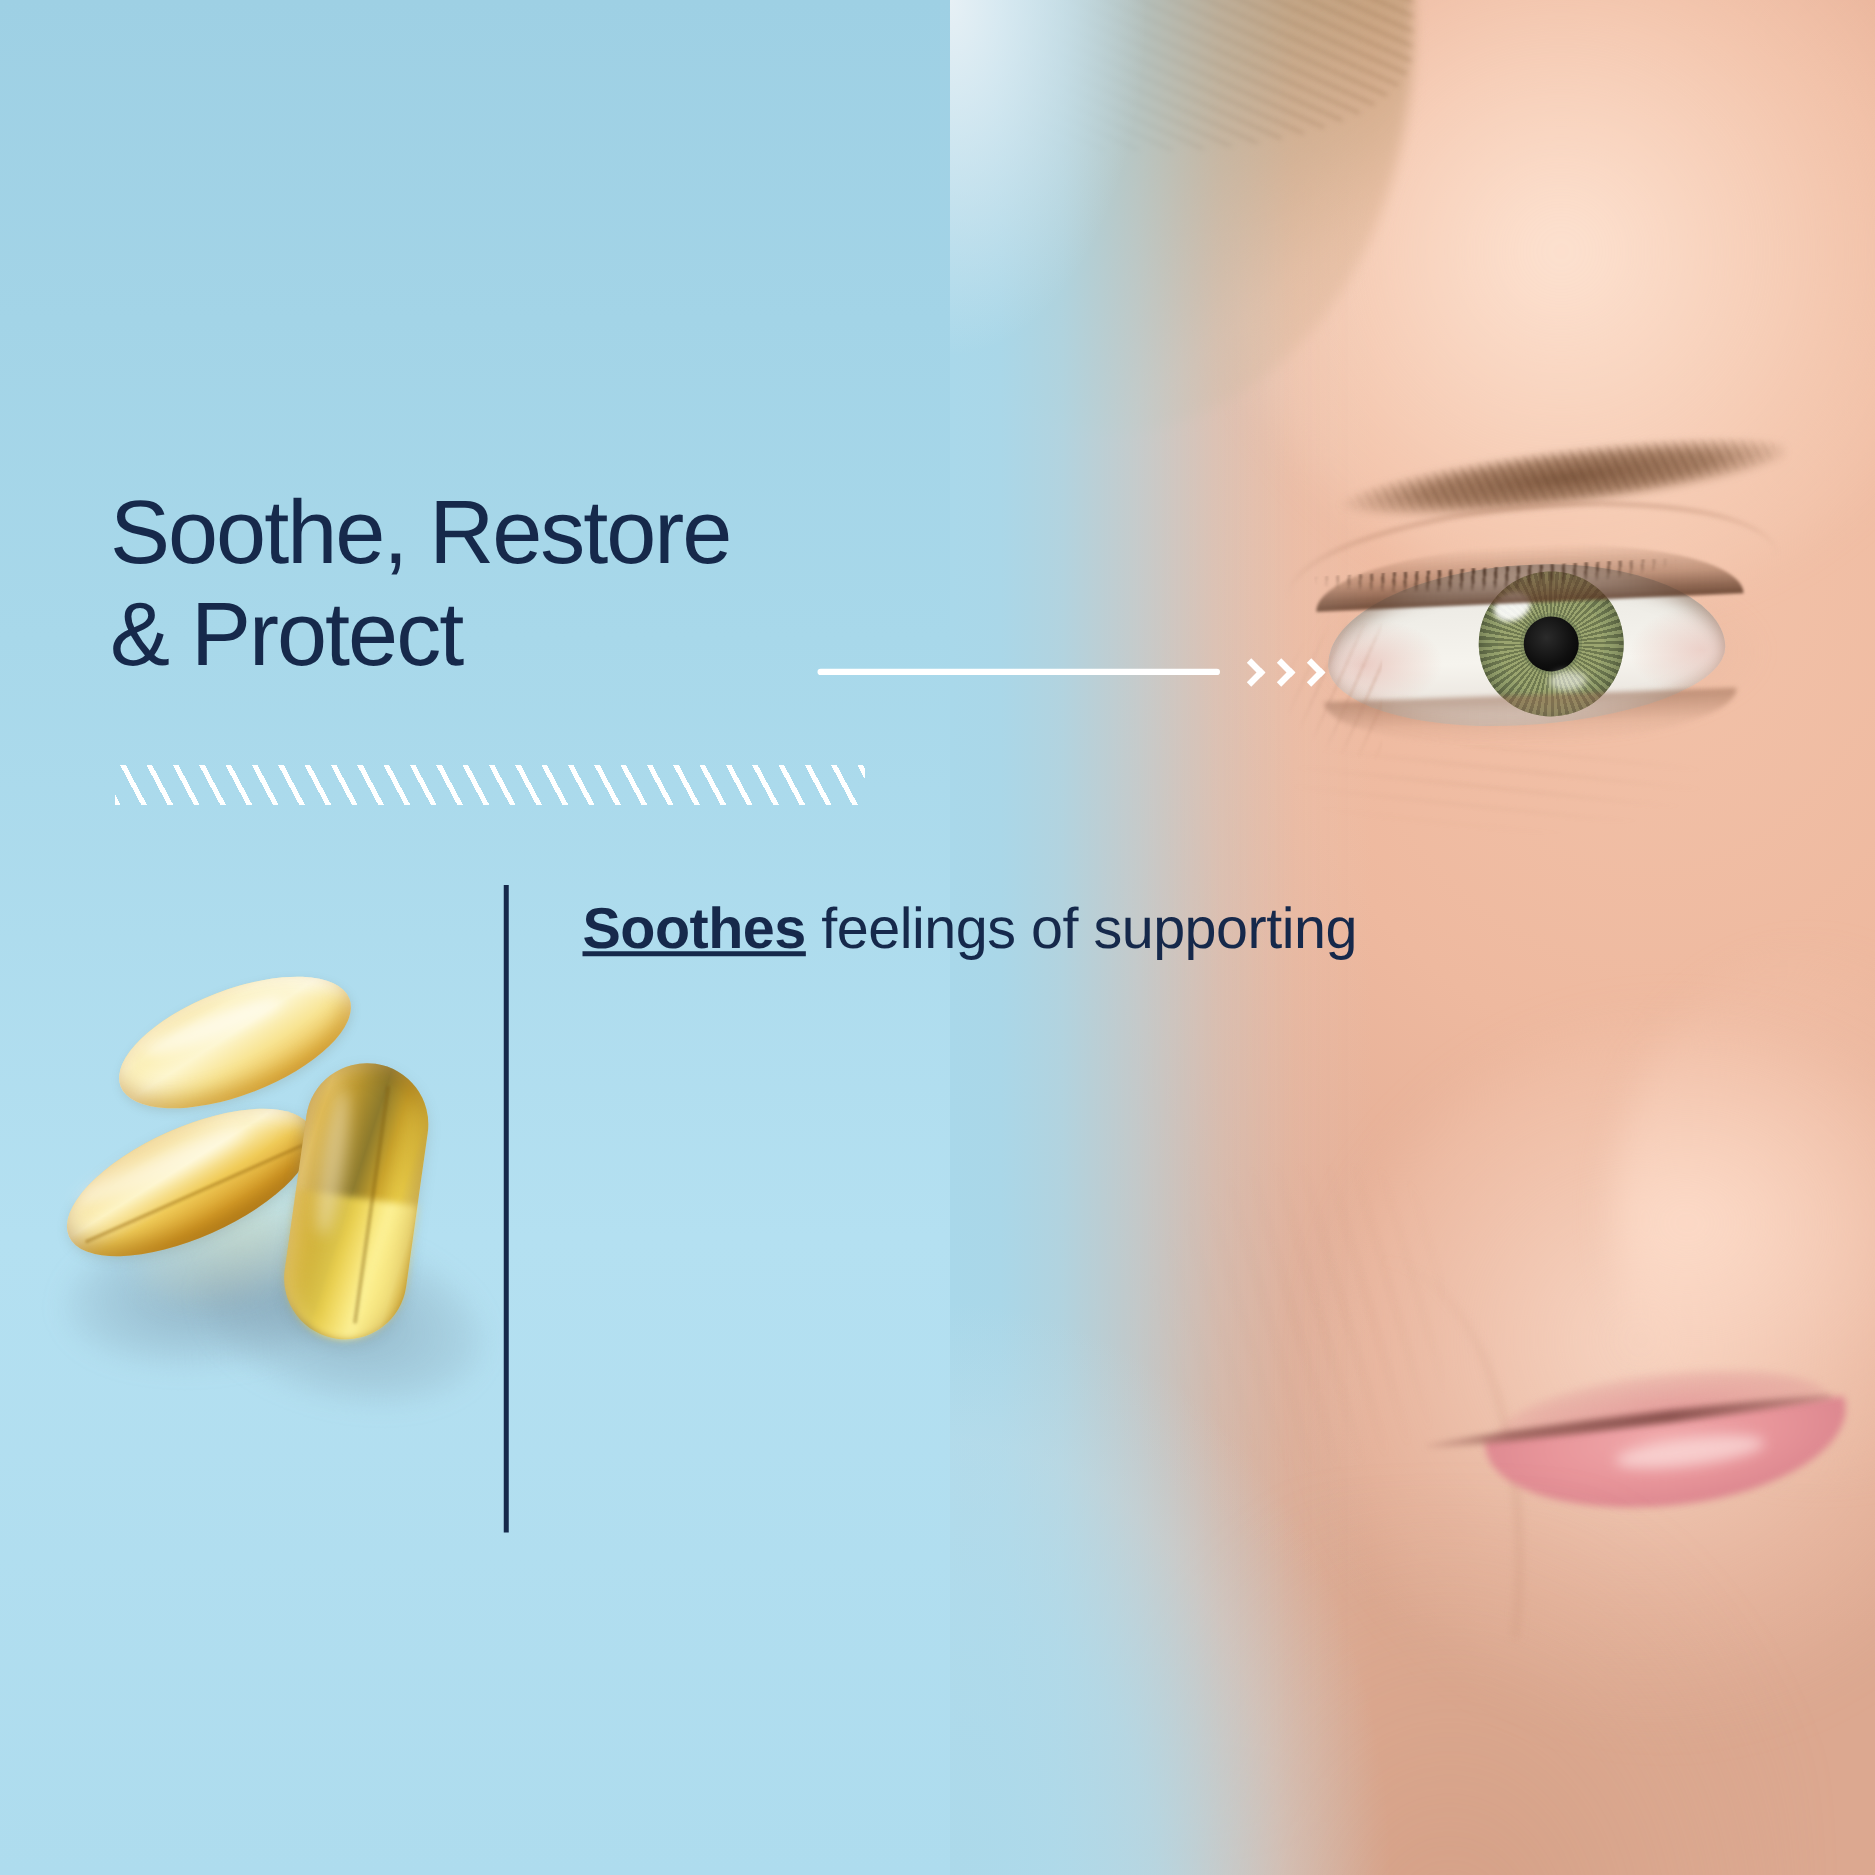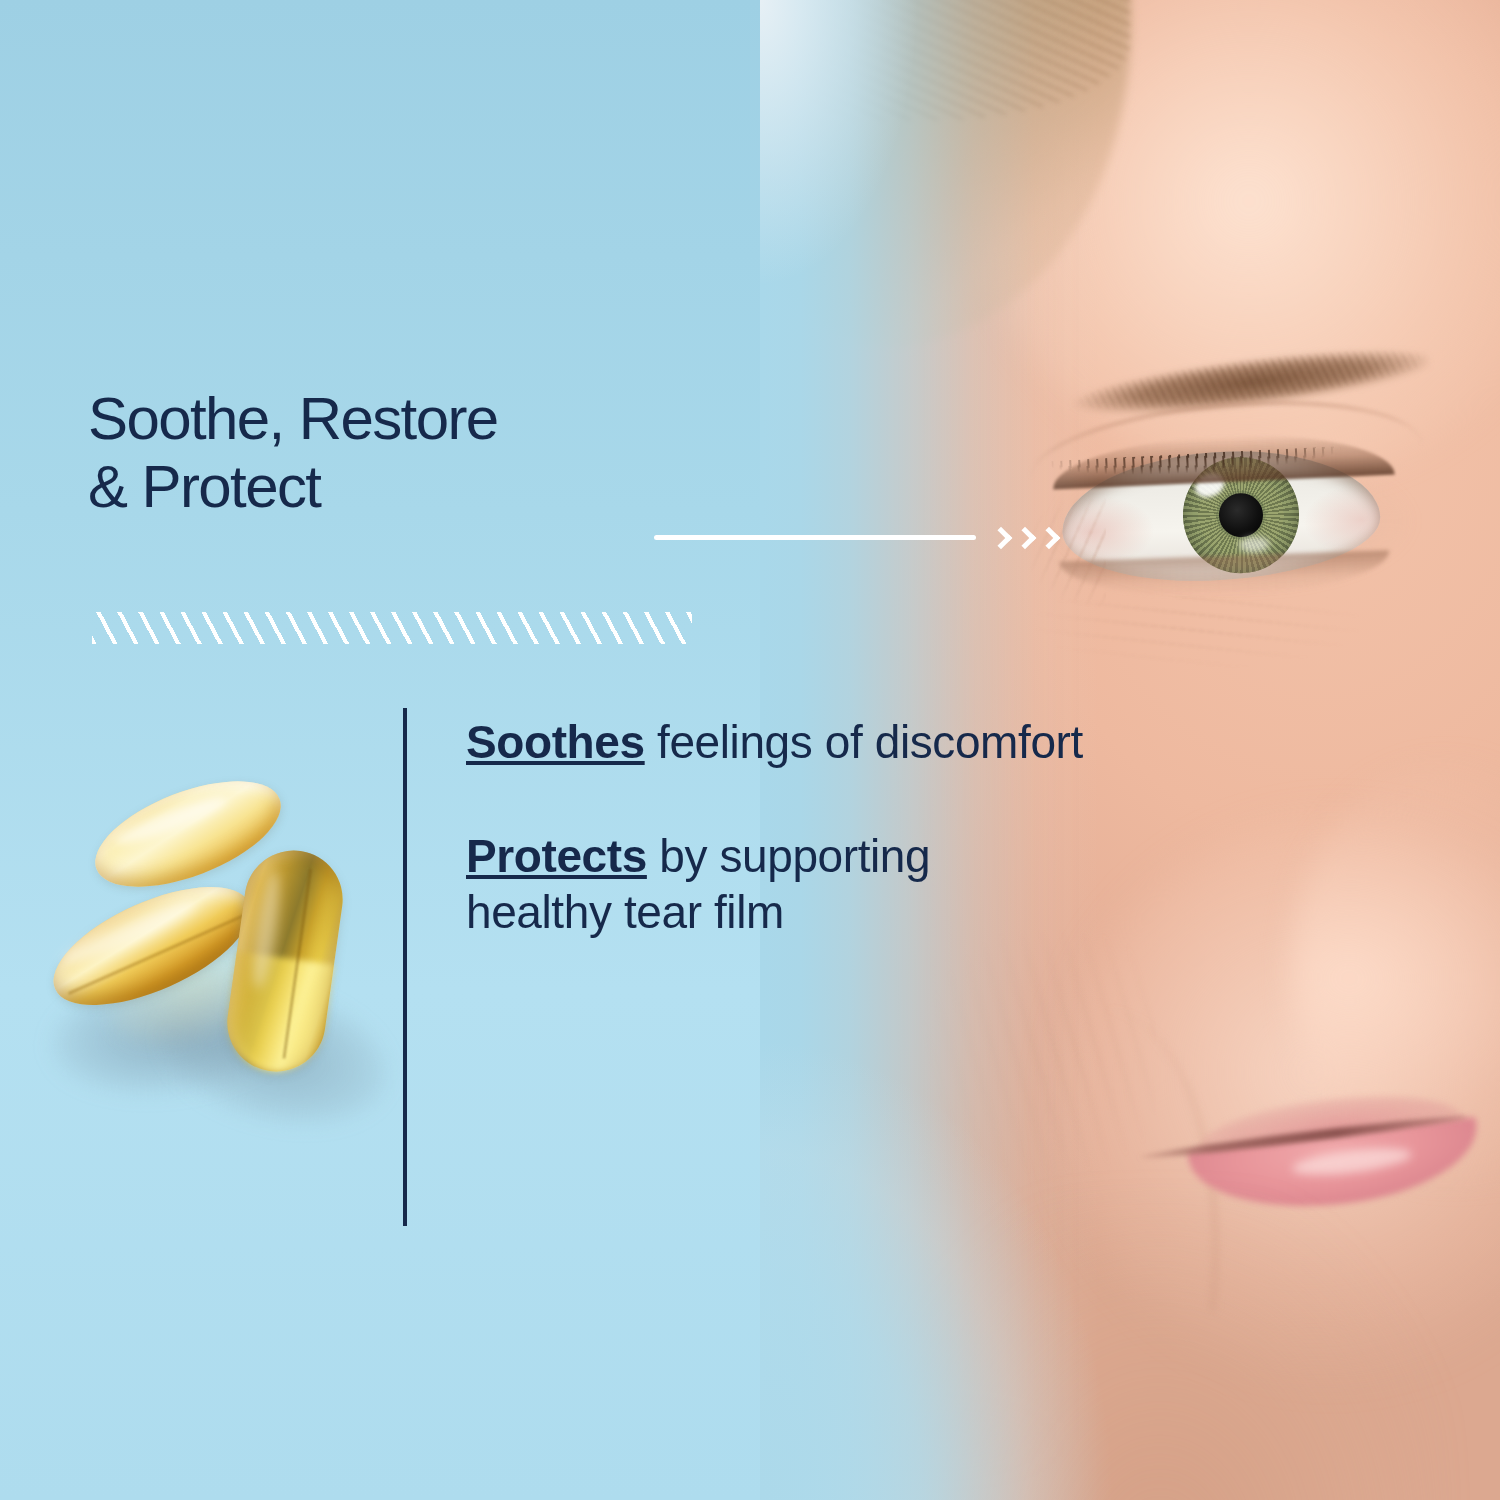--- a/index.html
+++ b/index.html
@@ -346,21 +346,21 @@
     filter: blur(18px);
   }
 
   
   .headline {
     position: absolute;
     left: 88px;
     top: 385px;
     width: 840px;
     color: #16294b;
-    font-size: 60px;
+    font-size: 72px;
     line-height: 1.14;
     font-weight: 400;
     letter-spacing: -1.6px;
     white-space: pre-line;
   }
 
   
   .arrow-wrap {
     position: absolute;
     left: 654px;
@@ -619,24 +619,21 @@
     <span class="chev c1"></span>
     <span class="chev c2"></span>
     <span class="chev c3"></span>
   </div>
 
   <div class="hatch"></div>
 
   <div class="divider"></div>
   <div class="benefits">
     <div class="benefit">
-      <b>Soothes</b><span> feelings of discomfort</span>
-    </div>
-    <div class="benefit">
-      <b>Protects</b><span> by supporting healthy tear film</span>
+      <b>Soothes</b><span> feelings of supporting</span>
     </div>
   </div>
 
   <div class="caps">
     <div class="shadow-blob sh1"></div>
     <div class="shadow-blob sh2"></div>
     <div class="shadow-blob sh3"></div>
     <div class="cap cap-a"></div>
     <div class="cap cap-b">
       <div class="seam"></div>

